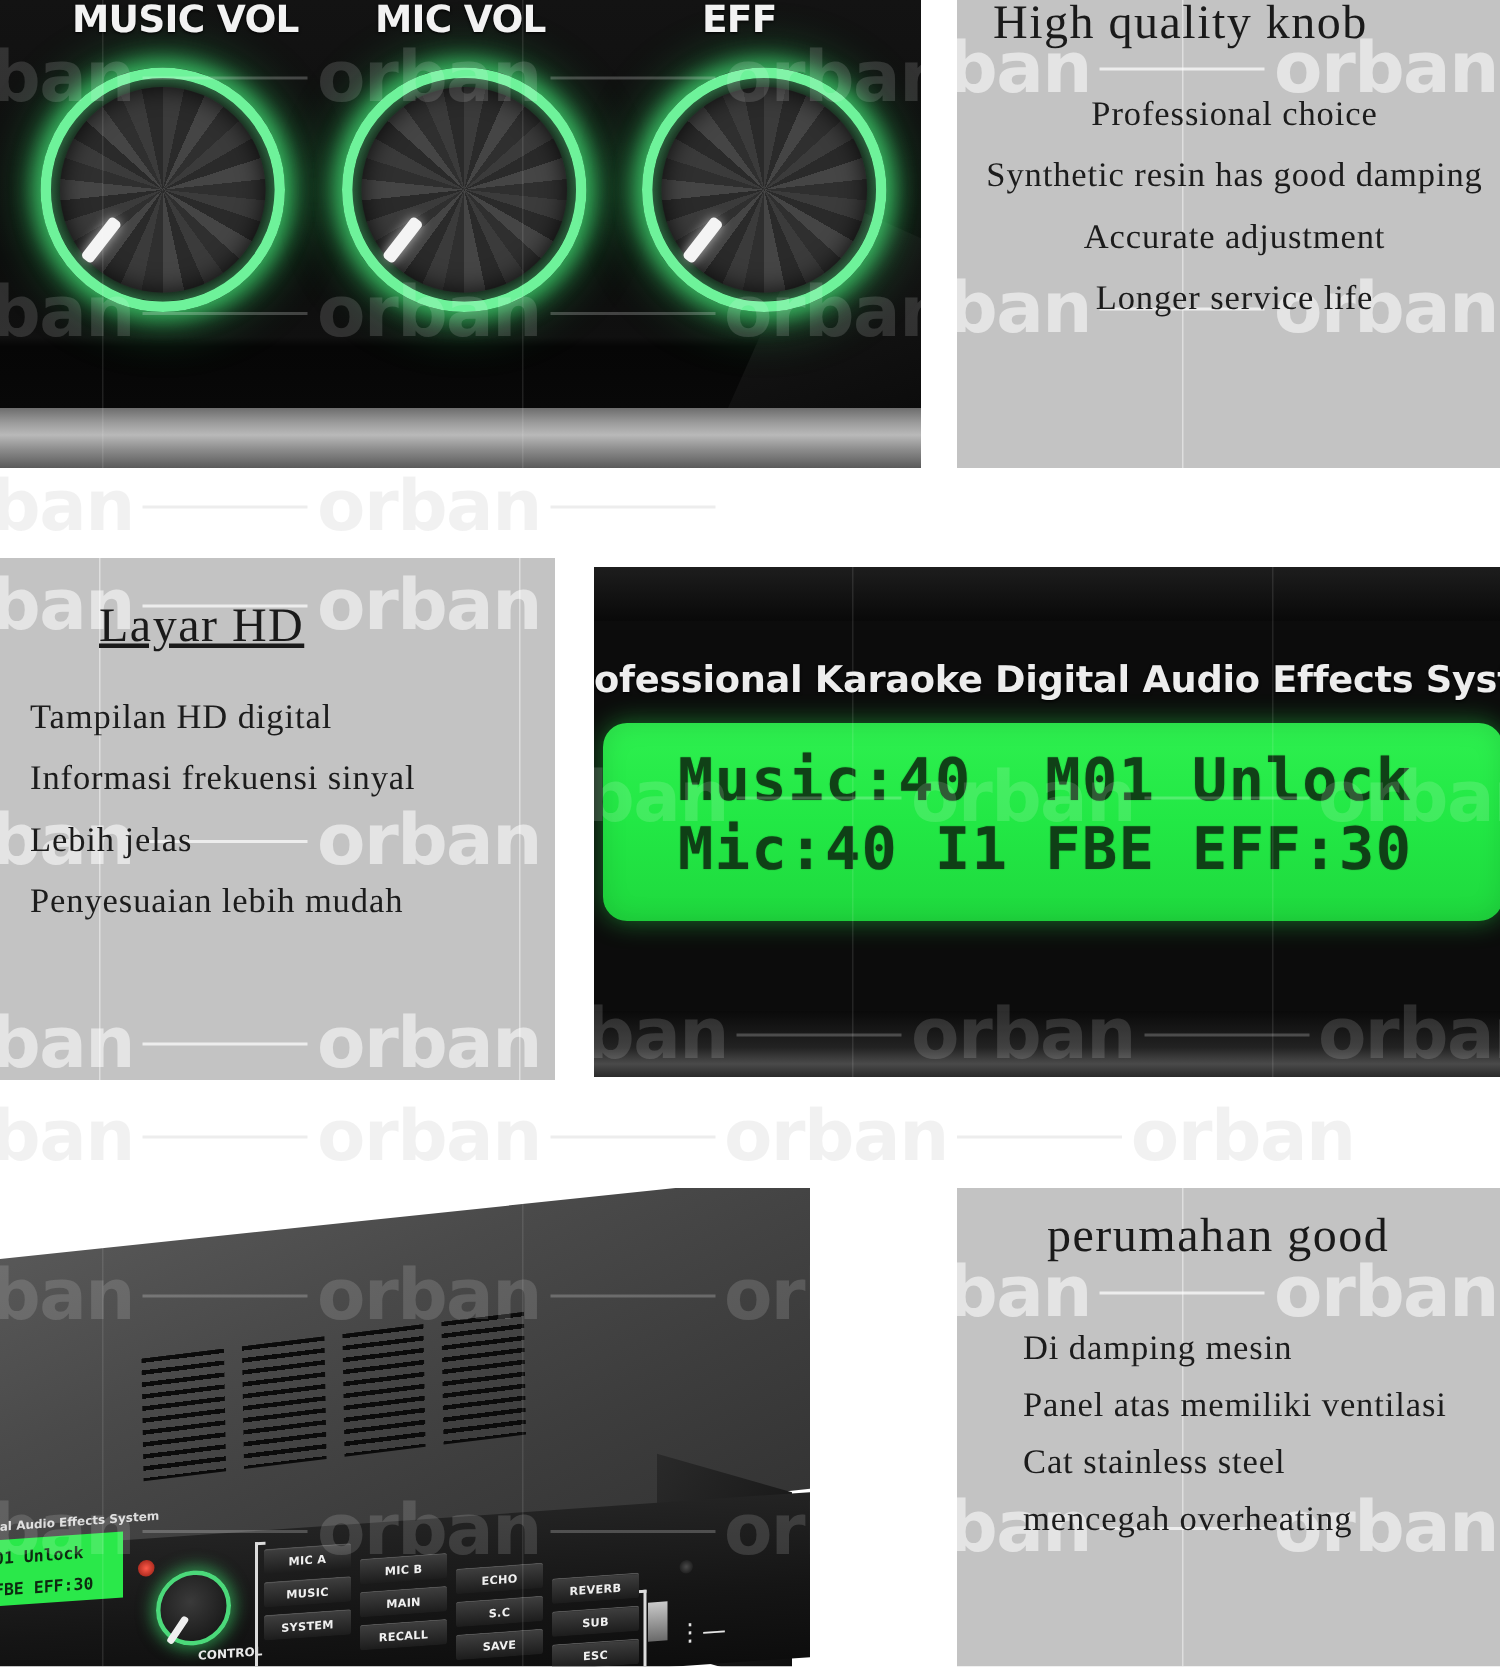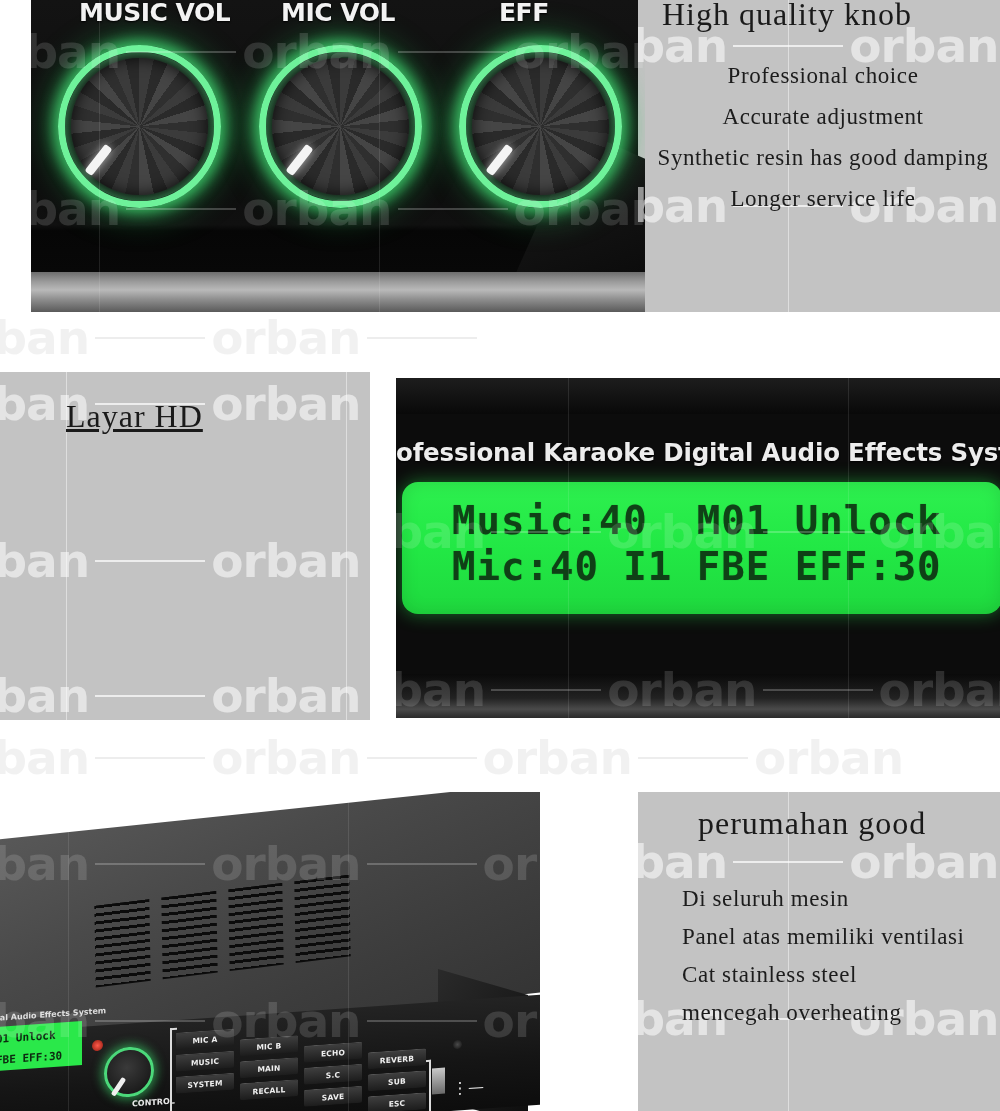--- a/index.html
+++ b/index.html
@@ -67,21 +67,20 @@
     background: rgba(255,255,255,0.10);
   }
   .vguides.dark i { background: rgba(255,255,255,0.10); }
   .vguides.light i { background: rgba(255,255,255,0.45); }
 
   
   #knobPhoto {
     left: 0; top: 0; width: 614px; height: 312px;
     background:
       linear-gradient(180deg,#131313 0%,#0d0d0d 55%,#101010 72%,#060606 74%,#0a0a0a 100%);
-    margin-left: 31px;
   }
   #knobPhoto .deskEdge {
     position: absolute; left: 0; right: 0; bottom: 0; height: 40px;
     background: linear-gradient(180deg,#6d6d6d 0%,#9c9c9c 25%,#b9b9b9 45%,#8b8b8b 70%,#5a5a5a 100%);
     z-index: 30;
   }
   #knobPhoto .chassisSlant {
     position:absolute; right:-30px; top:150px; width:140px; height:190px;
     background: linear-gradient(135deg,#1a1a1a,#050505);
     transform: rotate(24deg);
@@ -421,22 +420,22 @@
       <div class="wmrow" style="top:182px">
         <span class="wmtxt">orban</span>
         <span class="wmline"></span>
         <span class="wmtxt">orban</span>
       </div>
     </div>
 
     <div class="ptitle">High quality knob</div>
     <ul class="plist">
       <li>Professional choice</li>
+      <li>Synthetic resin has good damping</li>
       <li>Accurate adjustment</li>
-      <li>Synthetic resin has good damping</li>
       <li>Longer service life</li>
     </ul>
   </div>
 
   <div class="block textpanel" id="panelScreen">
     <div class="vguides light">
       <i style="left:66px"></i>
         <i style="left:346px"></i>
     </div>
     <div class="wm wm-light">
@@ -451,20 +450,26 @@
         <span class="wmtxt">orban</span>
       </div>
       <div class="wmrow" style="top:300px">
         <span class="wmtxt">orban</span>
         <span class="wmline"></span>
         <span class="wmtxt">orban</span>
       </div>
     </div>
 
     <div class="ptitle">Layar HD</div>
+    <ul class="plist">
+      <li>Tampilan HD digital</li>
+      <li>Informasi frekuensi sinyal</li>
+      <li>Lebih jelas</li>
+      <li>Penyesuaian lebih mudah</li>
+    </ul>
   </div>
 
   <div class="block photo" id="lcdPhoto">
     <div class="topBar"></div>
 
     <div class="brandline">ofessional Karaoke Digital Audio Effects Syst</div>
 
     <div class="lcd">
       <div class="lcdline">Music:40  M01 Unlock</div>
       <div class="lcdline">Mic:40 I1 FBE EFF:30</div>
@@ -576,21 +581,21 @@
       </div>
       <div class="wmrow" style="top:215px">
         <span class="wmtxt">orban</span>
         <span class="wmline"></span>
         <span class="wmtxt">orban</span>
       </div>
     </div>
 
     <div class="ptitle">perumahan good</div>
     <ul class="plist">
-      <li>Di seluruh mesin</li>
+      <li>Di damping mesin</li>
       <li>Panel atas memiliki ventilasi</li>
       <li>Cat stainless steel</li>
       <li>mencegah overheating</li>
     </ul>
   </div>
 
   <div class="block" style="left:0; top:312px; width:638px; height:60px; background:#fff;">
     <div class="wm wm-white">
       <div class="wmrow" style="top:2px">
         <span class="wmtxt">orban</span>

